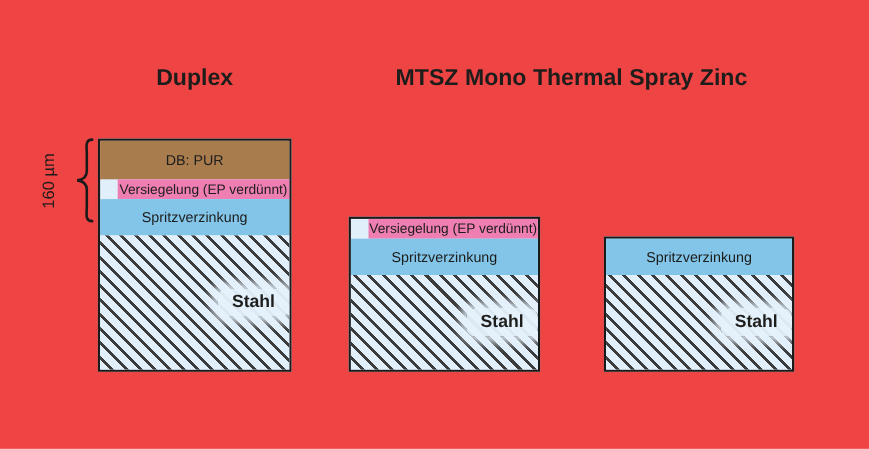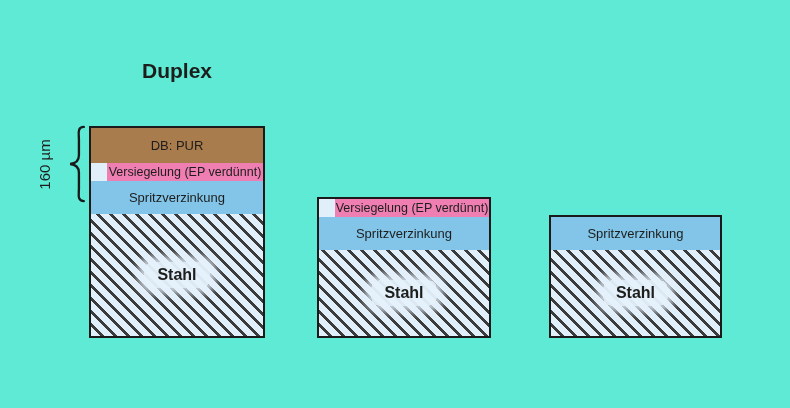--- a/index.html
+++ b/index.html
@@ -1,19 +1,19 @@
 <!DOCTYPE html>
 <html><head>
 <meta charset="utf-8">
 <style>
   html,body{margin:0;padding:0;}
   .canvas{
     position:relative;
     width:790px;height:408px;
-    background:#5eead4;
+    background:#ef4444;
     font-family:"Liberation Sans", sans-serif;
     color:#1d1d1b;
     overflow:hidden;
   }
   .title{
     position:absolute;
     top:59px;
     margin:0;
     font-size:21px;
     font-weight:700;
@@ -51,20 +51,21 @@
   .layer.hatch{
     flex:1 1 auto;
     background-color:#e1effa;
     background-image:repeating-linear-gradient(
       45deg,
       transparent 0,
       transparent 6.6px,
       #3b3b3b 6.6px,
       #3b3b3b 9.2px
     );
+    justify-content:flex-end;
   }
   .steel-chip{
     display:inline-block;
     padding:5px 13px;
     background:rgba(229,241,252,0.95);
     border-radius:8px;
     box-shadow:0 0 9px 6px rgba(229,241,252,0.85);
     font-size:16px;
     font-weight:700;
     color:#1d1d1b;
@@ -90,20 +91,21 @@
     left:66px;top:125px;
     width:20px;height:78px;
   }
 </style>
 </head>
 <body>
 
 <div class="canvas">
 
   <h1 class="title title-left">Duplex</h1>
+  <h1 class="title title-right">MTSZ Mono Thermal Spray Zinc</h1>
 
   <div class="measure-label-wrap">
     <span class="measure-label">160 µm</span>
   </div>
   <svg class="brace" viewBox="0 0 20 80" aria-hidden="true">
     <path d="M18 2 C11 2 13 9 13 15 L13 31 C13 37 9 39.5 4 40 C9 40.5 13 43 13 49 L13 65 C13 71 11 78 18 78" fill="none" stroke="#1a1a1a" stroke-width="2.4" stroke-linecap="round"></path>
   </svg>
 
   <div class="stack stack-duplex">
     <div class="layer" style="background: rgb(169, 124, 78); height: 35px;">

